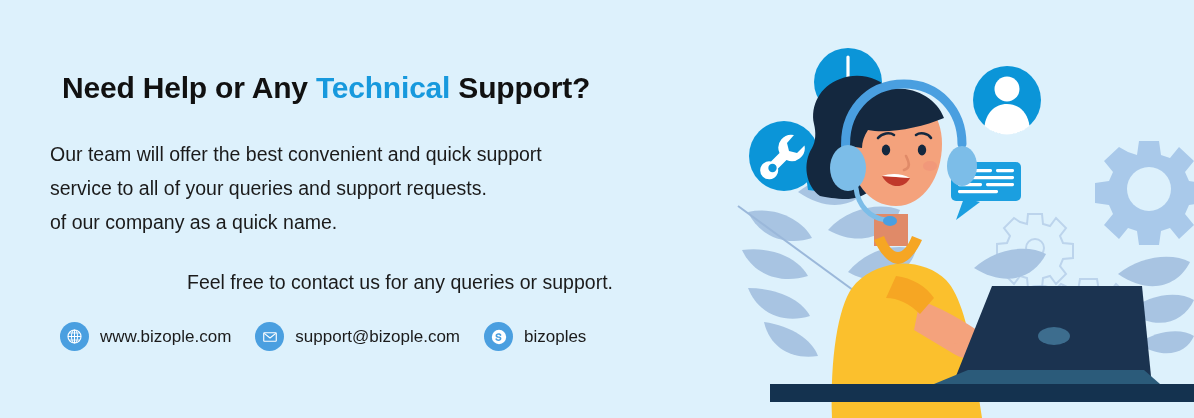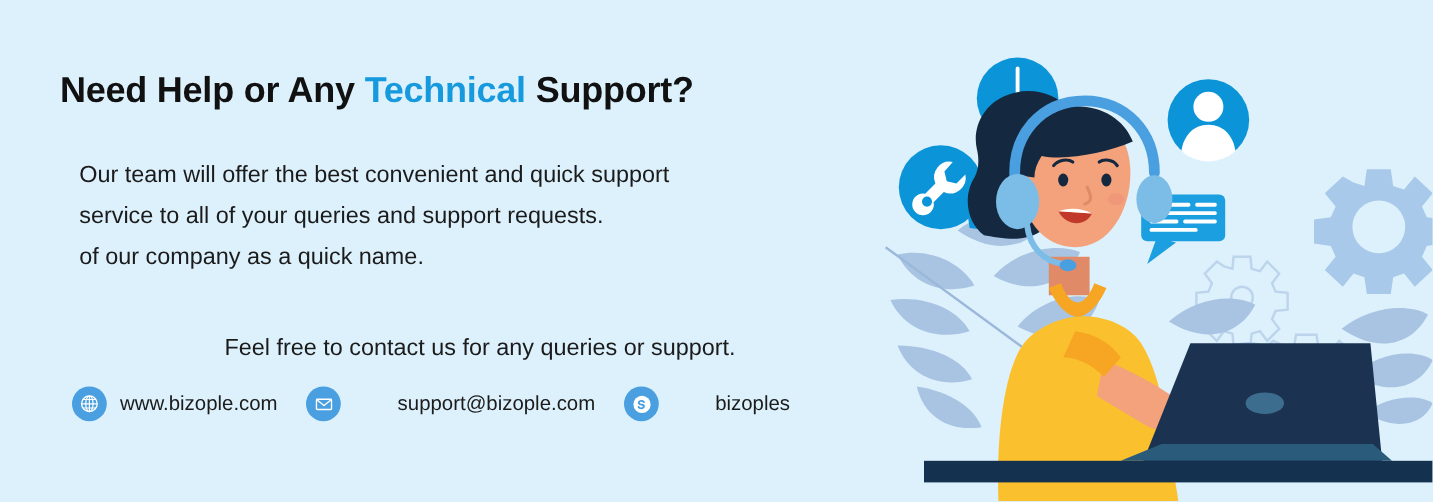--- a/index.html
+++ b/index.html
@@ -22,33 +22,33 @@
   }
 
   
   .content {
     position: absolute;
     left: 50px;
     top: 58px;
     width: 700px;
   }
   .headline {
-    margin: 0;
+    margin: 12px;
     font-size: 30px;
     font-weight: bold;
     letter-spacing: -0.2px;
     color: #111111;
     line-height: 1.2;
     white-space: nowrap;
   }
   .headline .accent {
     color: #1799dd;
   }
   .body-copy {
-    margin: 16px;
+    margin: 0;
     padding-top: 19px;
     font-size: 19.5px;
     line-height: 34px;
     color: #1b1b1b;
     font-weight: 400;
   }
   .body-copy .line {
     display: block;
     white-space: nowrap;
   }
@@ -69,21 +69,20 @@
     top: 322px;
     display: flex;
     align-items: center;
   }
   .contact {
     display: flex;
     align-items: center;
   }
   .contact + .contact {
     margin-left: 24px;
-    gap: 36px;
   }
   .contact-icon {
     width: 29px;
     height: 29px;
     border-radius: 50%;
     background: #4a9fe0;
     display: flex;
     align-items: center;
     justify-content: center;
     flex: 0 0 auto;

